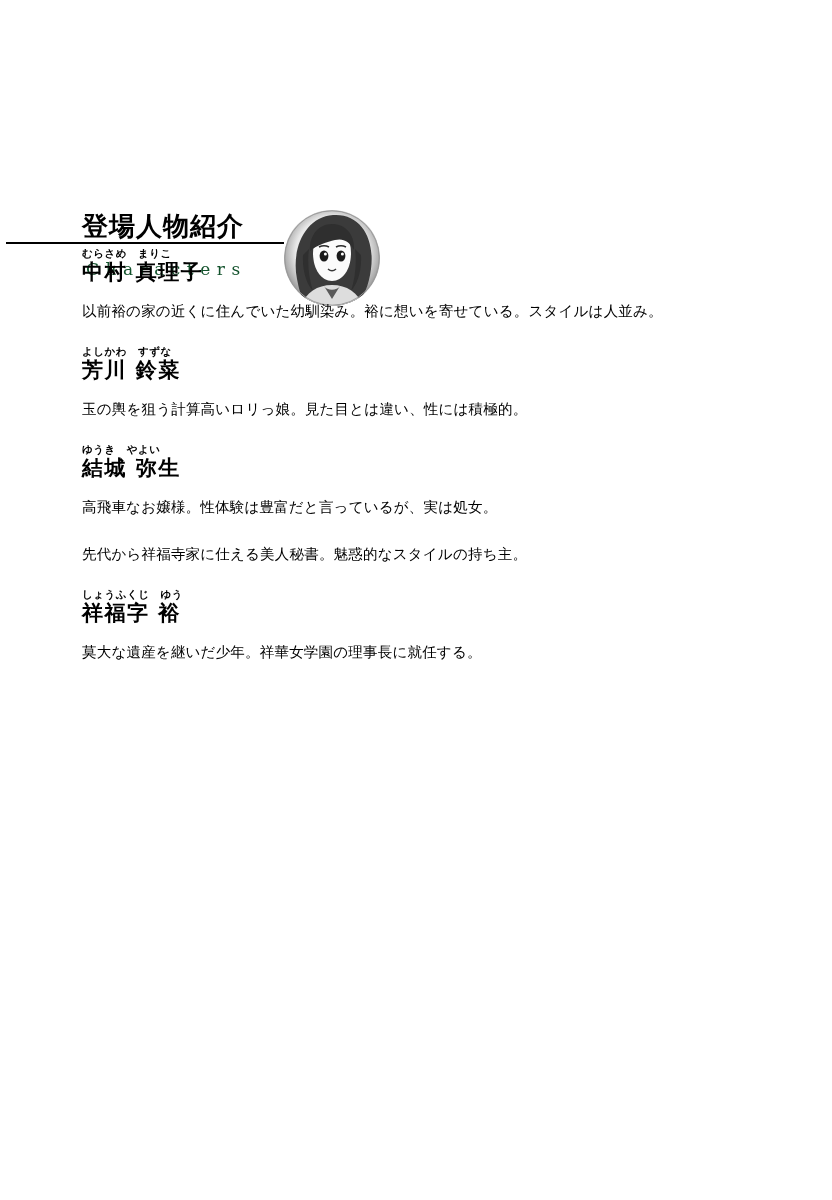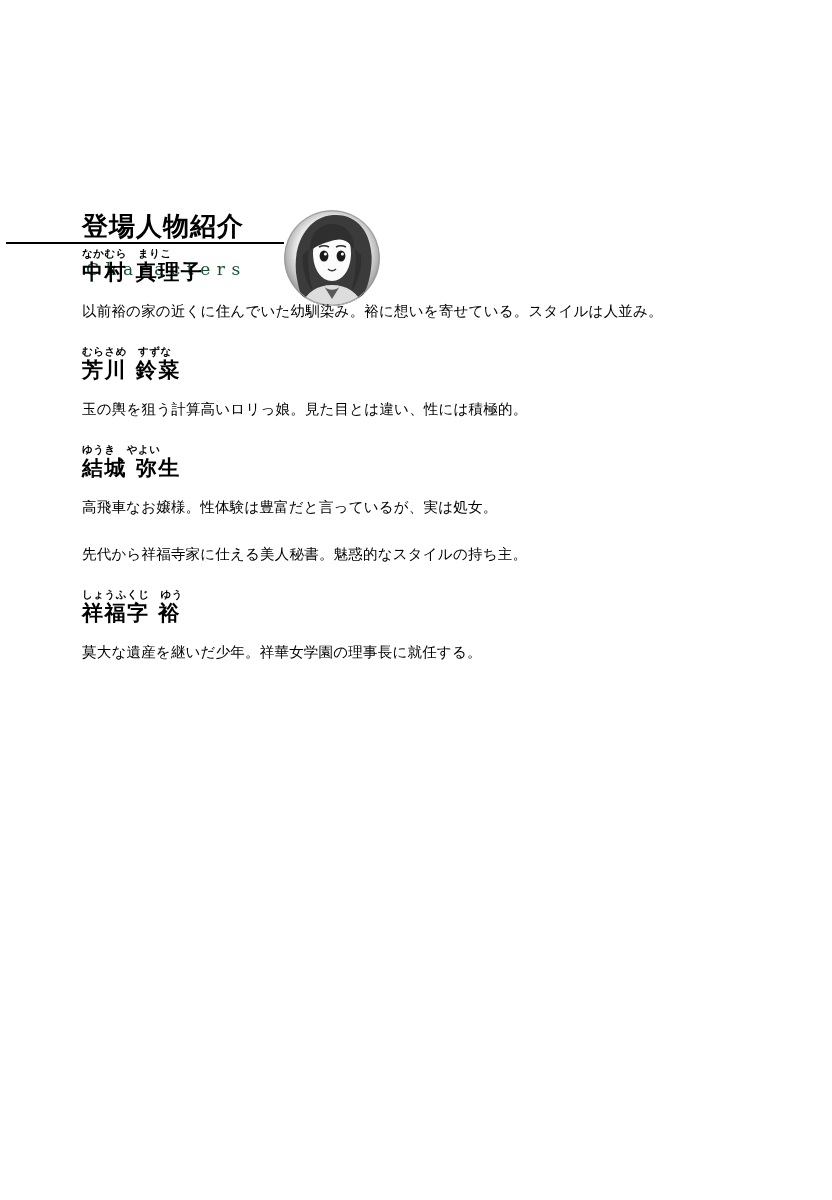--- a/index.html
+++ b/index.html
@@ -158,29 +158,29 @@
       </g>
       <circle cx="49" cy="49" r="47.2" fill="none" stroke="#9a9a9a" stroke-width="1"></circle>
     </svg>
   </div>
 </div>
 
 <div id="characters">
 
   <div class="character">
     <div class="name-block">
-      <div class="furigana">なかむら　まりこ</div>
+      <div class="furigana">むらさめ　まりこ</div>
       <div class="name">中村 真理子</div>
     </div>
     <div class="desc">以前裕の家の近くに住んでいた幼馴染み。裕に想いを寄せている。スタイルは人並み。</div>
   </div>
 
   <div class="character">
     <div class="name-block">
-      <div class="furigana">むらさめ　すずな</div>
+      <div class="furigana">よしかわ　すずな</div>
       <div class="name">芳川 鈴菜</div>
     </div>
     <div class="desc wide">玉の輿を狙う計算高いロリっ娘。見た目とは違い、性には積極的。</div>
   </div>
 
   <div class="character">
     <div class="name-block">
       <div class="furigana">ゆうき　やよい</div>
       <div class="name">結城 弥生</div>
     </div>

